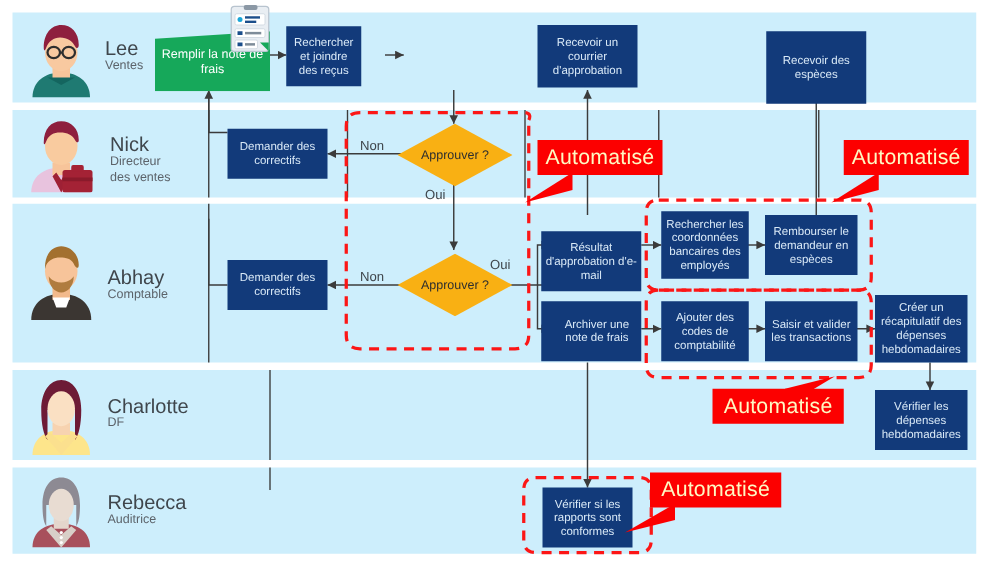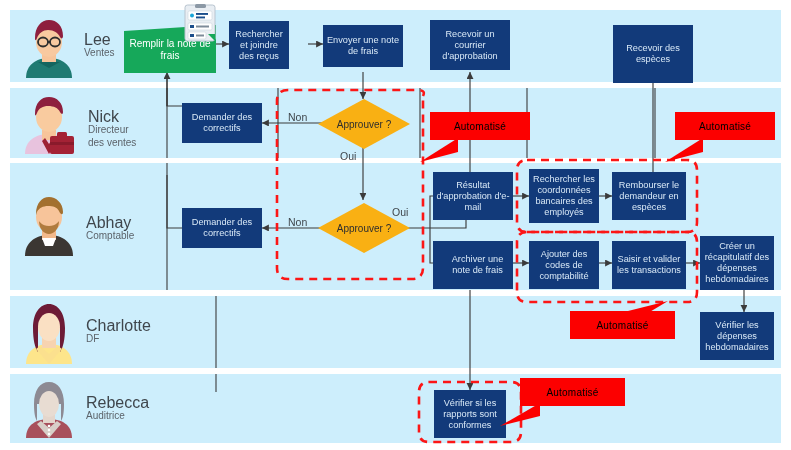--- a/index.html
+++ b/index.html
@@ -12,21 +12,21 @@
   .avatar{position:absolute;}
   .box{position:absolute;background:#123a7a;color:#d9e9f7;font-size:9.2px;line-height:11px;
         display:flex;align-items:center;justify-content:center;text-align:center;
         box-sizing:border-box;padding:2px 3px;}
   .boxgreen{position:absolute;background:#16a85a;color:#ffffff;font-size:10px;line-height:12px;
         display:flex;align-items:center;justify-content:center;text-align:center;box-sizing:border-box;padding:2px 3px;}
   .diamond{position:absolute;}
   .diamond .dtxt{position:absolute;inset:0;display:flex;align-items:center;justify-content:center;
         font-size:10px;color:#2e2e2e;text-align:center;}
   .lbl{position:absolute;font-size:10.5px;color:#3f464c;}
-  .callout{position:absolute;background:#fc0000;color:#000000;font-size:10px;
+  .callout{position:absolute;background:#fc0000;color:#fef9c3;font-size:17px;
         display:flex;align-items:center;justify-content:center;letter-spacing:.2px;text-align:right;}
   svg.ovl{position:absolute;left:0;top:0;width:791px;height:450px;pointer-events:none;}
   .dash{fill:none;stroke:#fc1616;stroke-width:2.6;stroke-dasharray:8 6;stroke-linecap:butt;}
   .conn{stroke:#3b3b3b;stroke-width:1.15;fill:none;}
   .sep{stroke:#3b3b3b;stroke-width:1.1;}
 </style>
 </head>
 <body>
 
 <div id="stage">
@@ -178,28 +178,27 @@
     <rect x="4" y="19" width="24" height="7" rx="1.2" fill="#ffffff" stroke="#cfd8e0" stroke-width=".7"></rect>
     <rect x="6" y="21" width="4" height="3" fill="#1b4e8b"></rect>
     <rect x="12" y="21.5" width="13" height="2" fill="#7e8c99"></rect>
     <rect x="4" y="28" width="18" height="7" rx="1.2" fill="#ffffff" stroke="#cfd8e0" stroke-width=".7"></rect>
     <rect x="6" y="30" width="4" height="3" fill="#1b4e8b"></rect>
     <rect x="12" y="30.5" width="8" height="2" fill="#7e8c99"></rect>
     <path d="M24 30 L31 30 L31 37 Z" fill="#16a85a"></path>
   </svg>
 
   <div class="box" style="left:229px;top:21px;width:60px;height:48px;">Rechercher et joindre des reçus</div>
-  <div class="box" style="left:323px;top:25px;width:80px;height:42px;">Envoyer une note de frais</div>
   <div class="box" style="left:430px;top:20px;width:80px;height:50px;">Recevoir un courrier d'approbation</div>
   <div class="box" style="left:613px;top:25px;width:80px;height:58px;">Recevoir des espèces</div>
 
   <div class="box" style="left:182px;top:103px;width:80px;height:40px;">Demander des correctifs</div>
   <div class="box" style="left:182px;top:208px;width:80px;height:40px;">Demander des correctifs</div>
 
-  <div class="box" style="left:433px;top:172px;width:80px;height:48px;">Résultat d'approbation d'e-mail</div>
+  <div class="box" style="left:433px;top:185px;width:80px;height:48px;">Résultat d'approbation d'e-mail</div>
   <div class="box" style="left:529px;top:169px;width:70px;height:54px;">Rechercher les coordonnées bancaires des employés</div>
   <div class="box" style="left:612px;top:172px;width:74px;height:48px;">Rembourser le demandeur en espèces</div>
 
   <div class="box" style="left:433px;top:241px;width:80px;height:48px;padding-left:12px;">Archiver une note de frais</div>
   <div class="box" style="left:529px;top:241px;width:70px;height:48px;">Ajouter des codes de comptabilité</div>
   <div class="box" style="left:612px;top:241px;width:74px;height:48px;">Saisir et valider les transactions</div>
   <div class="box" style="left:700px;top:236px;width:74px;height:54px;">Créer un récapitulatif des dépenses hebdomadaires</div>
 
   <div class="box" style="left:700px;top:312px;width:74px;height:48px;">Vérifier les dépenses hebdomadaires</div>
 

